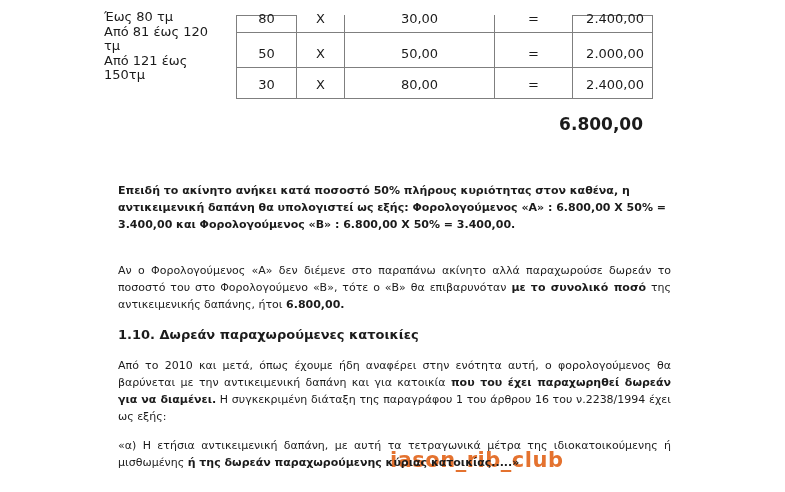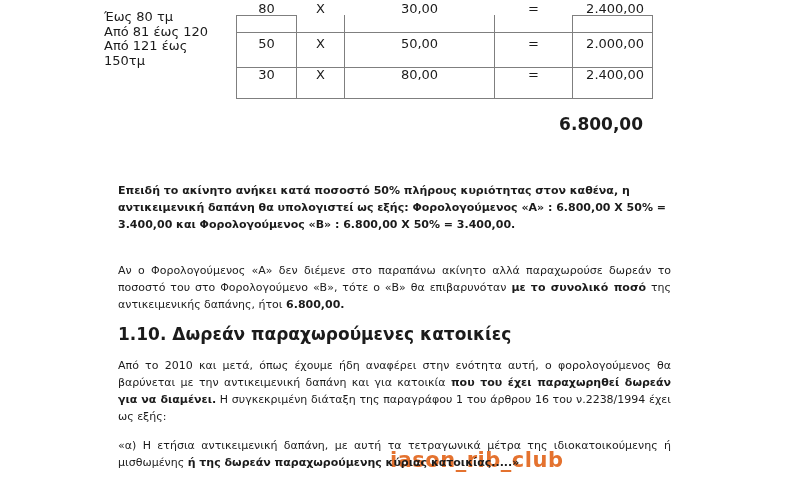--- a/index.html
+++ b/index.html
@@ -23,21 +23,21 @@
   
   .calc-table {
     position: absolute; left: 236px; top: 15px;
     display: grid;
     grid-template-columns: 61px 48px 150px 78px 80px;
     grid-template-rows: 18px 35px 31px;
     font-size: 13px;
   }
   .cell {
     display: flex; align-items: flex-end; justify-content: center;
-    padding-bottom: 16px;
+    padding-bottom: 6px;
     border-right: 1px solid #7f7f7f;
     border-bottom: 1px solid #7f7f7f;
   }
   .cell.c1 { border-left: 1px solid #7f7f7f; }
   .cell.r1.c1, .cell.r1.c5 { border-top: 1px solid #7f7f7f; }
   .cell.c5 { justify-content: flex-end; padding-right: 8px; }
 
   
   .total {
     position: absolute; left: 553px; top: 114px; width: 95px;
@@ -47,40 +47,41 @@
 
   
   .para, .heading {
     position: absolute; left: 118px; width: 553px;
     font-size: 11px; line-height: 17px;
     z-index: 2;
   }
   .para .b { font-weight: bold; }
   .p1 { top: 182px; font-weight: bold; }
   .p2 { top: 262px; text-align: justify; }
-  .heading { top: 326px; font-weight: bold; font-size: 17px; }
+  .heading { top: 326px; font-weight: bold; font-size: 13px; }
   .p3 { top: 357px; text-align: justify; }
   .p4 { top: 437px; text-align: justify; }
 
   
   .watermark {
     position: absolute; left: 350px; top: 448px;
     font-size: 21px; font-weight: bold; letter-spacing: 0.5px;
     color: #e2671e; opacity: 0.92;
     z-index: 1; white-space: nowrap; margin-left: 40px;
   }
 </style>
 </head>
 <body>
 
 <div class="page">
 
   <div class="table-labels">
     <div>Έως 80 τμ</div>
     <div>Από 81 έως 120</div>
+    <div>τμ</div>
     <div>Από 121 έως</div>
     <div>150τμ</div>
   </div>
 
   <div class="calc-table">
     <div class="cell r1 c1">80</div>
     <div class="cell r1 c2">X</div>
     <div class="cell r1 c3">30,00</div>
     <div class="cell r1 c4">=</div>
     <div class="cell r1 c5">2.400,00</div>

